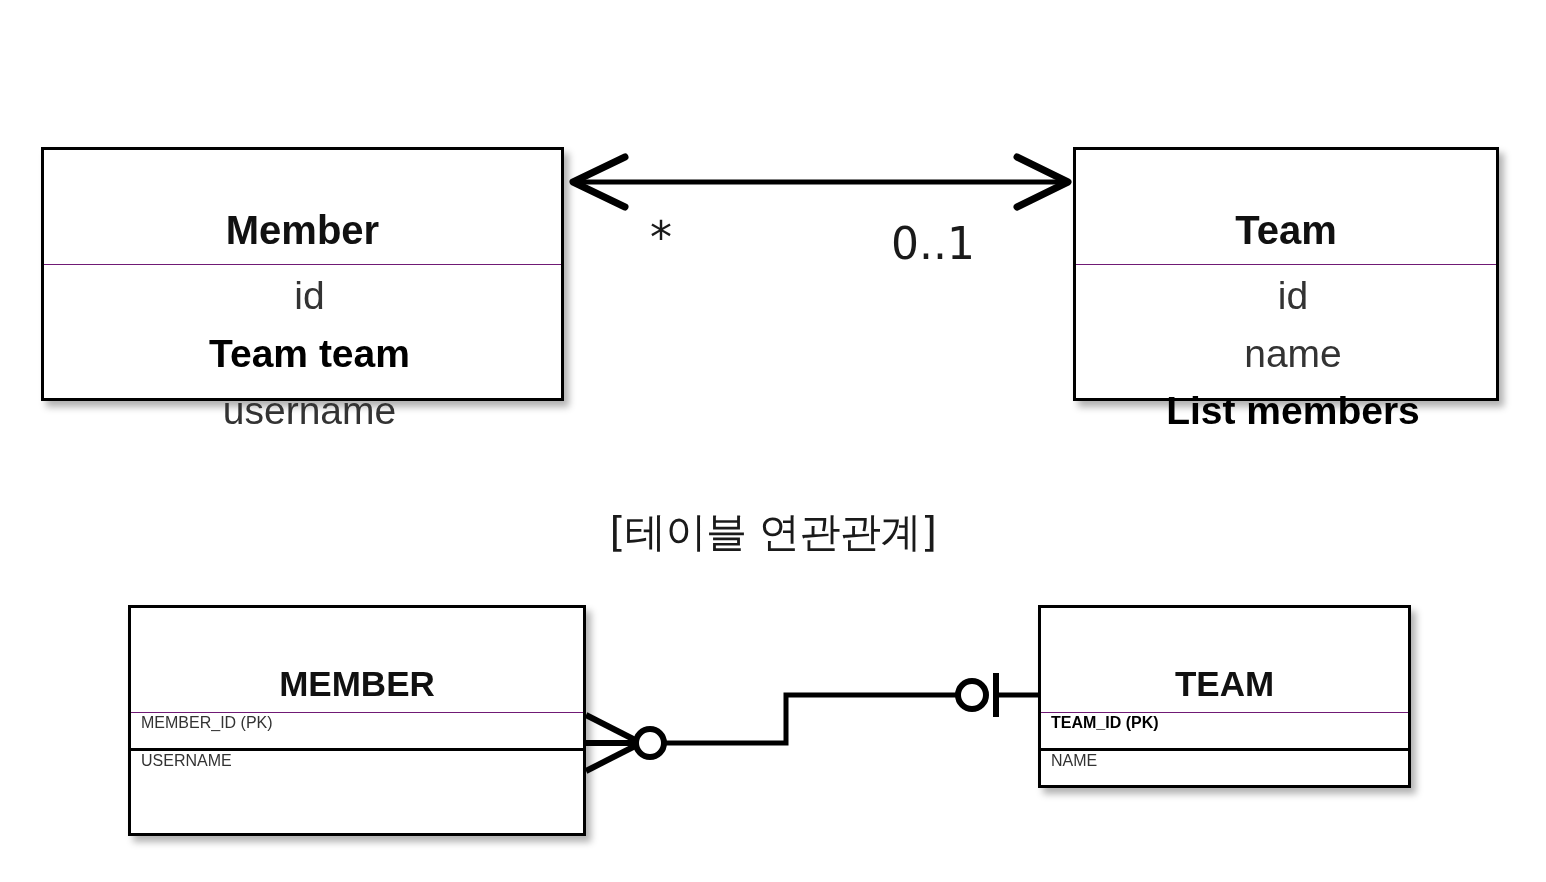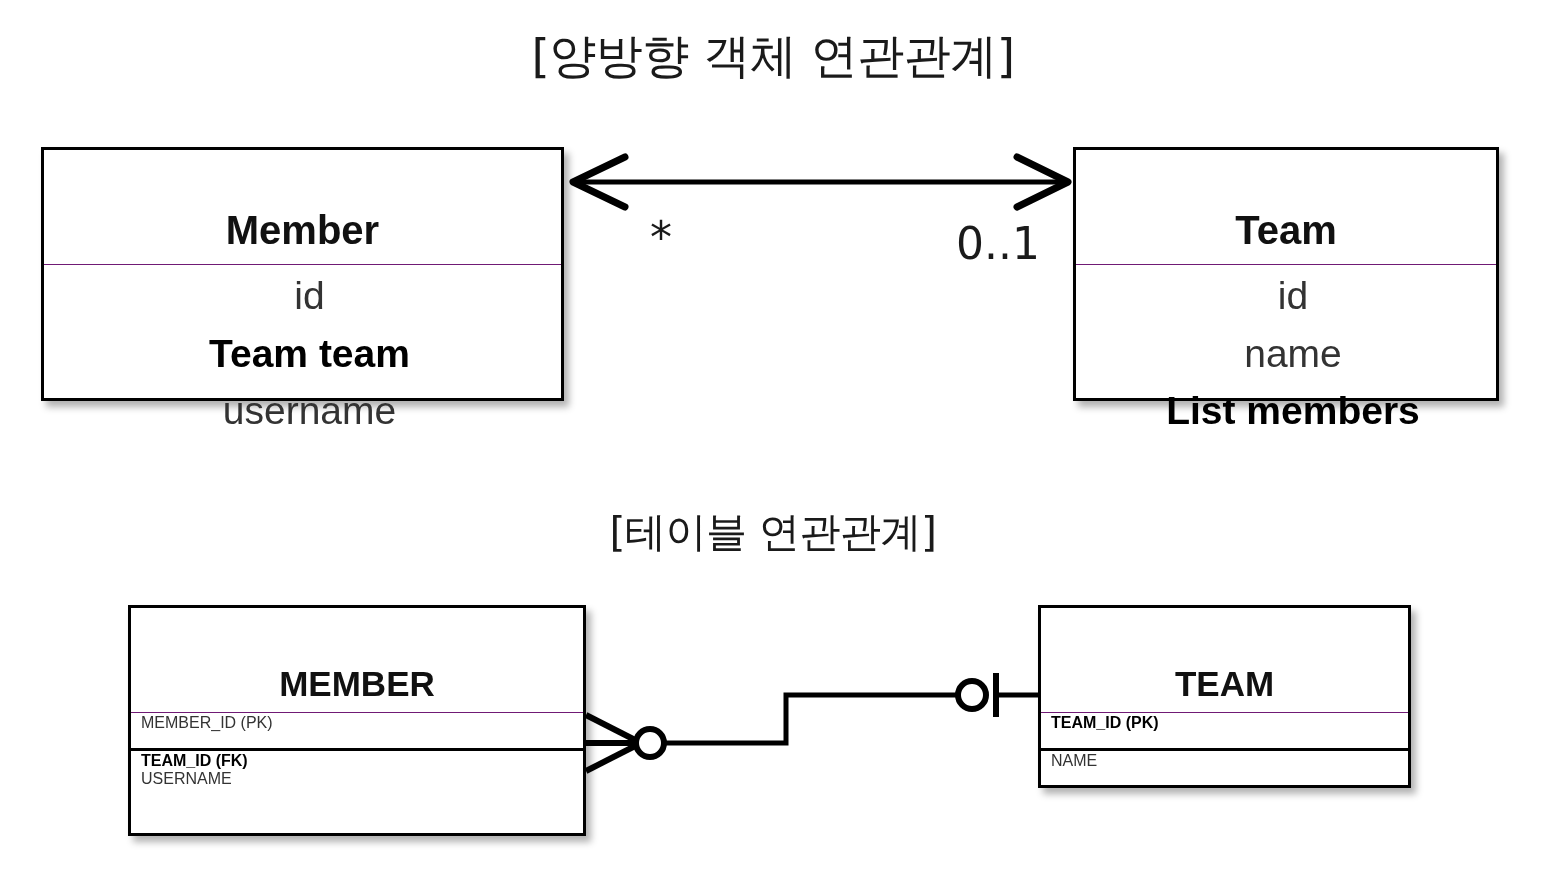--- a/index.html
+++ b/index.html
@@ -132,28 +132,27 @@
 
   
   .cardinality {
     position: absolute;
     font-family: "DejaVu Sans", "Liberation Sans", sans-serif;
     font-size: 44px;
     color: #1a1a1a;
     white-space: nowrap;
   }
   #card-many { left: 650px; top: 212px; }
-  #card-one  { left: 956px; top: 218px; }
+  #card-one  { left: 891px; top: 218px; }
 </style>
 </head>
 <body>
 
 <div id="canvas">
 
-  <div class="section-title" id="title-object">[양방향 객체 연관관계]</div>
 
   <div class="uml-box" id="box-member">
     <div class="uml-header">Member</div>
     <div class="uml-body">
       <div class="uml-field">id</div>
       <div class="uml-field bold">Team team</div>
       <div class="uml-field">username</div>
     </div>
   </div>
 
@@ -170,21 +169,20 @@
   <div class="cardinality" id="card-one">0..1</div>
 
   <div class="section-title" id="title-table">[테이블 연관관계]</div>
 
   <div class="uml-box" id="box-member-table">
     <div class="uml-header">MEMBER</div>
     <div class="comp">
       <div class="uml-field">MEMBER_ID (PK)</div>
     </div>
     <div class="comp uml-sep">
-      <div class="uml-field bold">TEAM_ID (FK)</div>
       <div class="uml-field">USERNAME</div>
     </div>
   </div>
 
   <div class="uml-box" id="box-team-table">
     <div class="uml-header">TEAM</div>
     <div class="comp">
       <div class="uml-field bold">TEAM_ID (PK)</div>
     </div>
     <div class="comp uml-sep">

